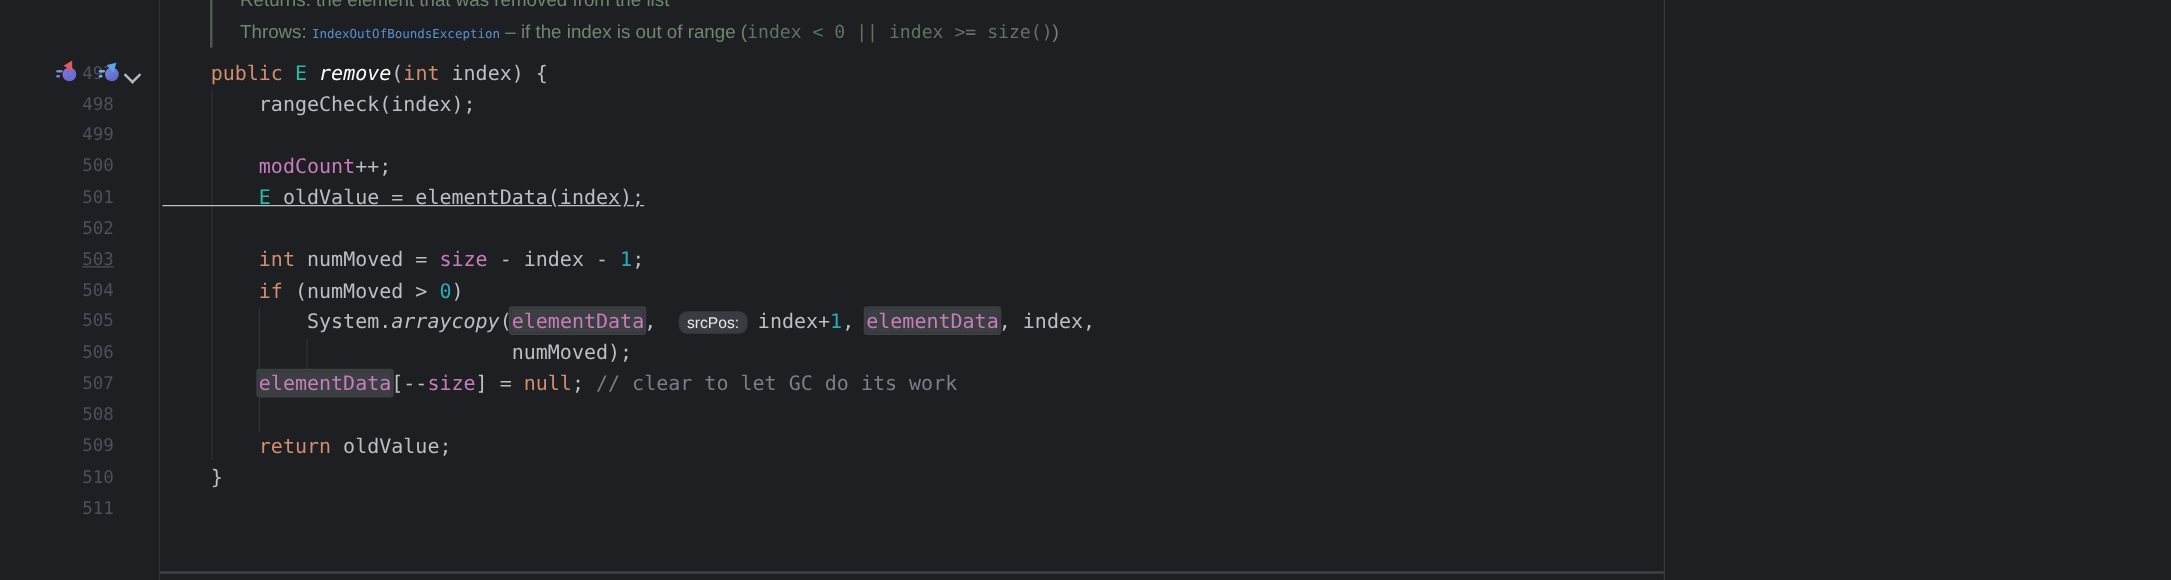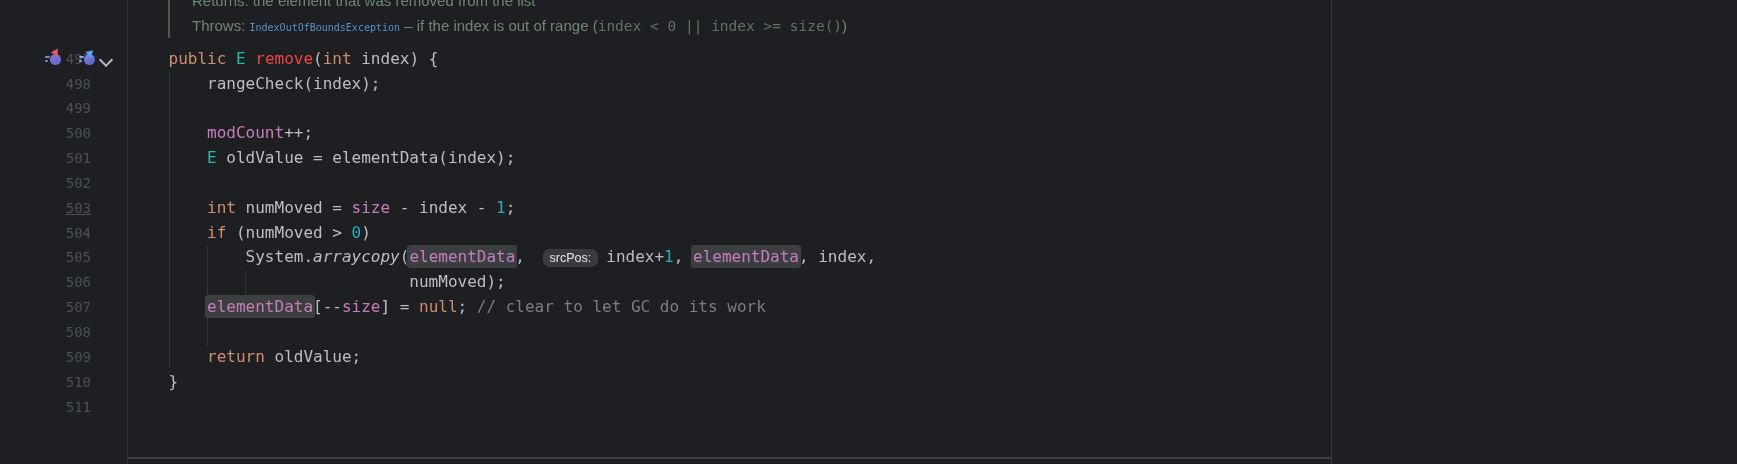--- a/index.html
+++ b/index.html
@@ -19,21 +19,21 @@
   #guide-col12{left:245px;top:271px;height:25px;}
 
   
   .code-row{position:absolute;left:130px;white-space:pre;font:16px/24.85px "DejaVu Sans Mono",monospace;color:#bcbec4;}
   .num-row{position:absolute;left:0;width:43px;text-align:right;font:14px/24.85px "DejaVu Sans Mono",monospace;color:#4b5059;padding-left:48px;}
   .doc-row{position:absolute;left:192px;white-space:pre;font:15px/25px "Liberation Sans",sans-serif;color:#6f8772;}
 
   
   .tk-pl{color:#bcbec4;}
   .tk-kw{color:#cf8e6d;}
-  .tk-md{color:#ef4444;}
+  .tk-md{color:#ffffff;font-style:italic;}
   .tk-tp{color:#2abba7;}
   .tk-field{color:#c77dbb;}
   .tk-num{color:#2aacb8;}
   .tk-cm{color:#7a7e85;}
   .tk-it{color:#bcbec4;font-style:italic;}
   .tk-doc{color:#6f8772;}
   .tk-doclink{color:#5693ce;font-family:"DejaVu Sans Mono",monospace;font-size:10px;}
   .tk-doccode{color:#5e7463;font-family:"DejaVu Sans Mono",monospace;font-size:14.5px;margin-top:40px;}
   .tk-inlay{background:#393b40;color:#e5e5e5;border-radius:7px;padding:2px 7px;margin:0 8px;
             font-family:"Liberation Sans",sans-serif;font-size:12.5px;}
@@ -89,21 +89,21 @@
       <div class="num-row" style="top: 320px;">508</div>
       <div class="num-row" style="top: 344.8px;">509</div>
       <div class="num-row" style="top: 369.7px;">510</div>
       <div class="num-row" style="top: 394.5px;">511</div>
     </div>
   <div id="code-rows">
       <div class="code-row" style="top: 46.6px;"><span class="tk-pl">    </span><span class="tk-kw">public</span><span class="tk-pl"> </span><span class="tk-tp">E</span><span class="tk-pl"> </span><span class="tk-md">remove</span><span class="tk-pl">(</span><span class="tk-kw">int</span><span class="tk-pl"> index) {</span></div>
       <div class="code-row" style="top: 71.5px;"><span class="tk-pl">        rangeCheck(index);</span></div>
       <div class="code-row" style="top: 96.3px;"></div>
       <div class="code-row" style="top: 121.2px;"><span class="tk-pl">        </span><span class="tk-field">modCount</span><span class="tk-pl">++;</span></div>
-      <div class="code-row" style="top: 146px;"><span class="tk-pl">        </span><span class="tk-tp">E</span><span class="tk-pl"> oldValue = elementData(index);</span></div>
+      <div class="code-row" style="top: 146px; text-decoration: underline;"><span class="tk-pl">        </span><span class="tk-tp">E</span><span class="tk-pl"> oldValue = elementData(index);</span></div>
       <div class="code-row" style="top: 170.8px;"></div>
       <div class="code-row" style="top: 195.7px;"><span class="tk-pl">        </span><span class="tk-kw">int</span><span class="tk-pl"> numMoved = </span><span class="tk-field">size</span><span class="tk-pl"> - index - </span><span class="tk-num">1</span><span class="tk-pl">;</span></div>
       <div class="code-row" style="top: 220.6px;"><span class="tk-pl">        </span><span class="tk-kw">if</span><span class="tk-pl"> (numMoved &gt; </span><span class="tk-num">0</span><span class="tk-pl">)</span></div>
       <div class="code-row" style="top: 245.4px;"><span class="tk-pl">            System.</span><span class="tk-it">arraycopy</span><span class="tk-pl">(</span><span class="tk-field hl">elementData</span><span class="tk-pl">, </span><span class="tk-inlay">srcPos:</span><span class="tk-pl">index+</span><span class="tk-num">1</span><span class="tk-pl">, </span><span class="tk-field hl">elementData</span><span class="tk-pl">, index,</span></div>
       <div class="code-row" style="top: 270.3px;"><span class="tk-pl">                             numMoved);</span></div>
       <div class="code-row" style="top: 295.1px;"><span class="tk-pl">        </span><span class="tk-field hl">elementData</span><span class="tk-pl">[--</span><span class="tk-field">size</span><span class="tk-pl">] = </span><span class="tk-kw">null</span><span class="tk-pl">; </span><span class="tk-cm">// clear to let GC do its work</span></div>
       <div class="code-row" style="top: 320px;"></div>
       <div class="code-row" style="top: 344.8px;"><span class="tk-pl">        </span><span class="tk-kw">return</span><span class="tk-pl"> oldValue;</span></div>
       <div class="code-row" style="top: 369.7px;"><span class="tk-pl">    }</span></div>
       <div class="code-row" style="top: 394.5px;"></div>

